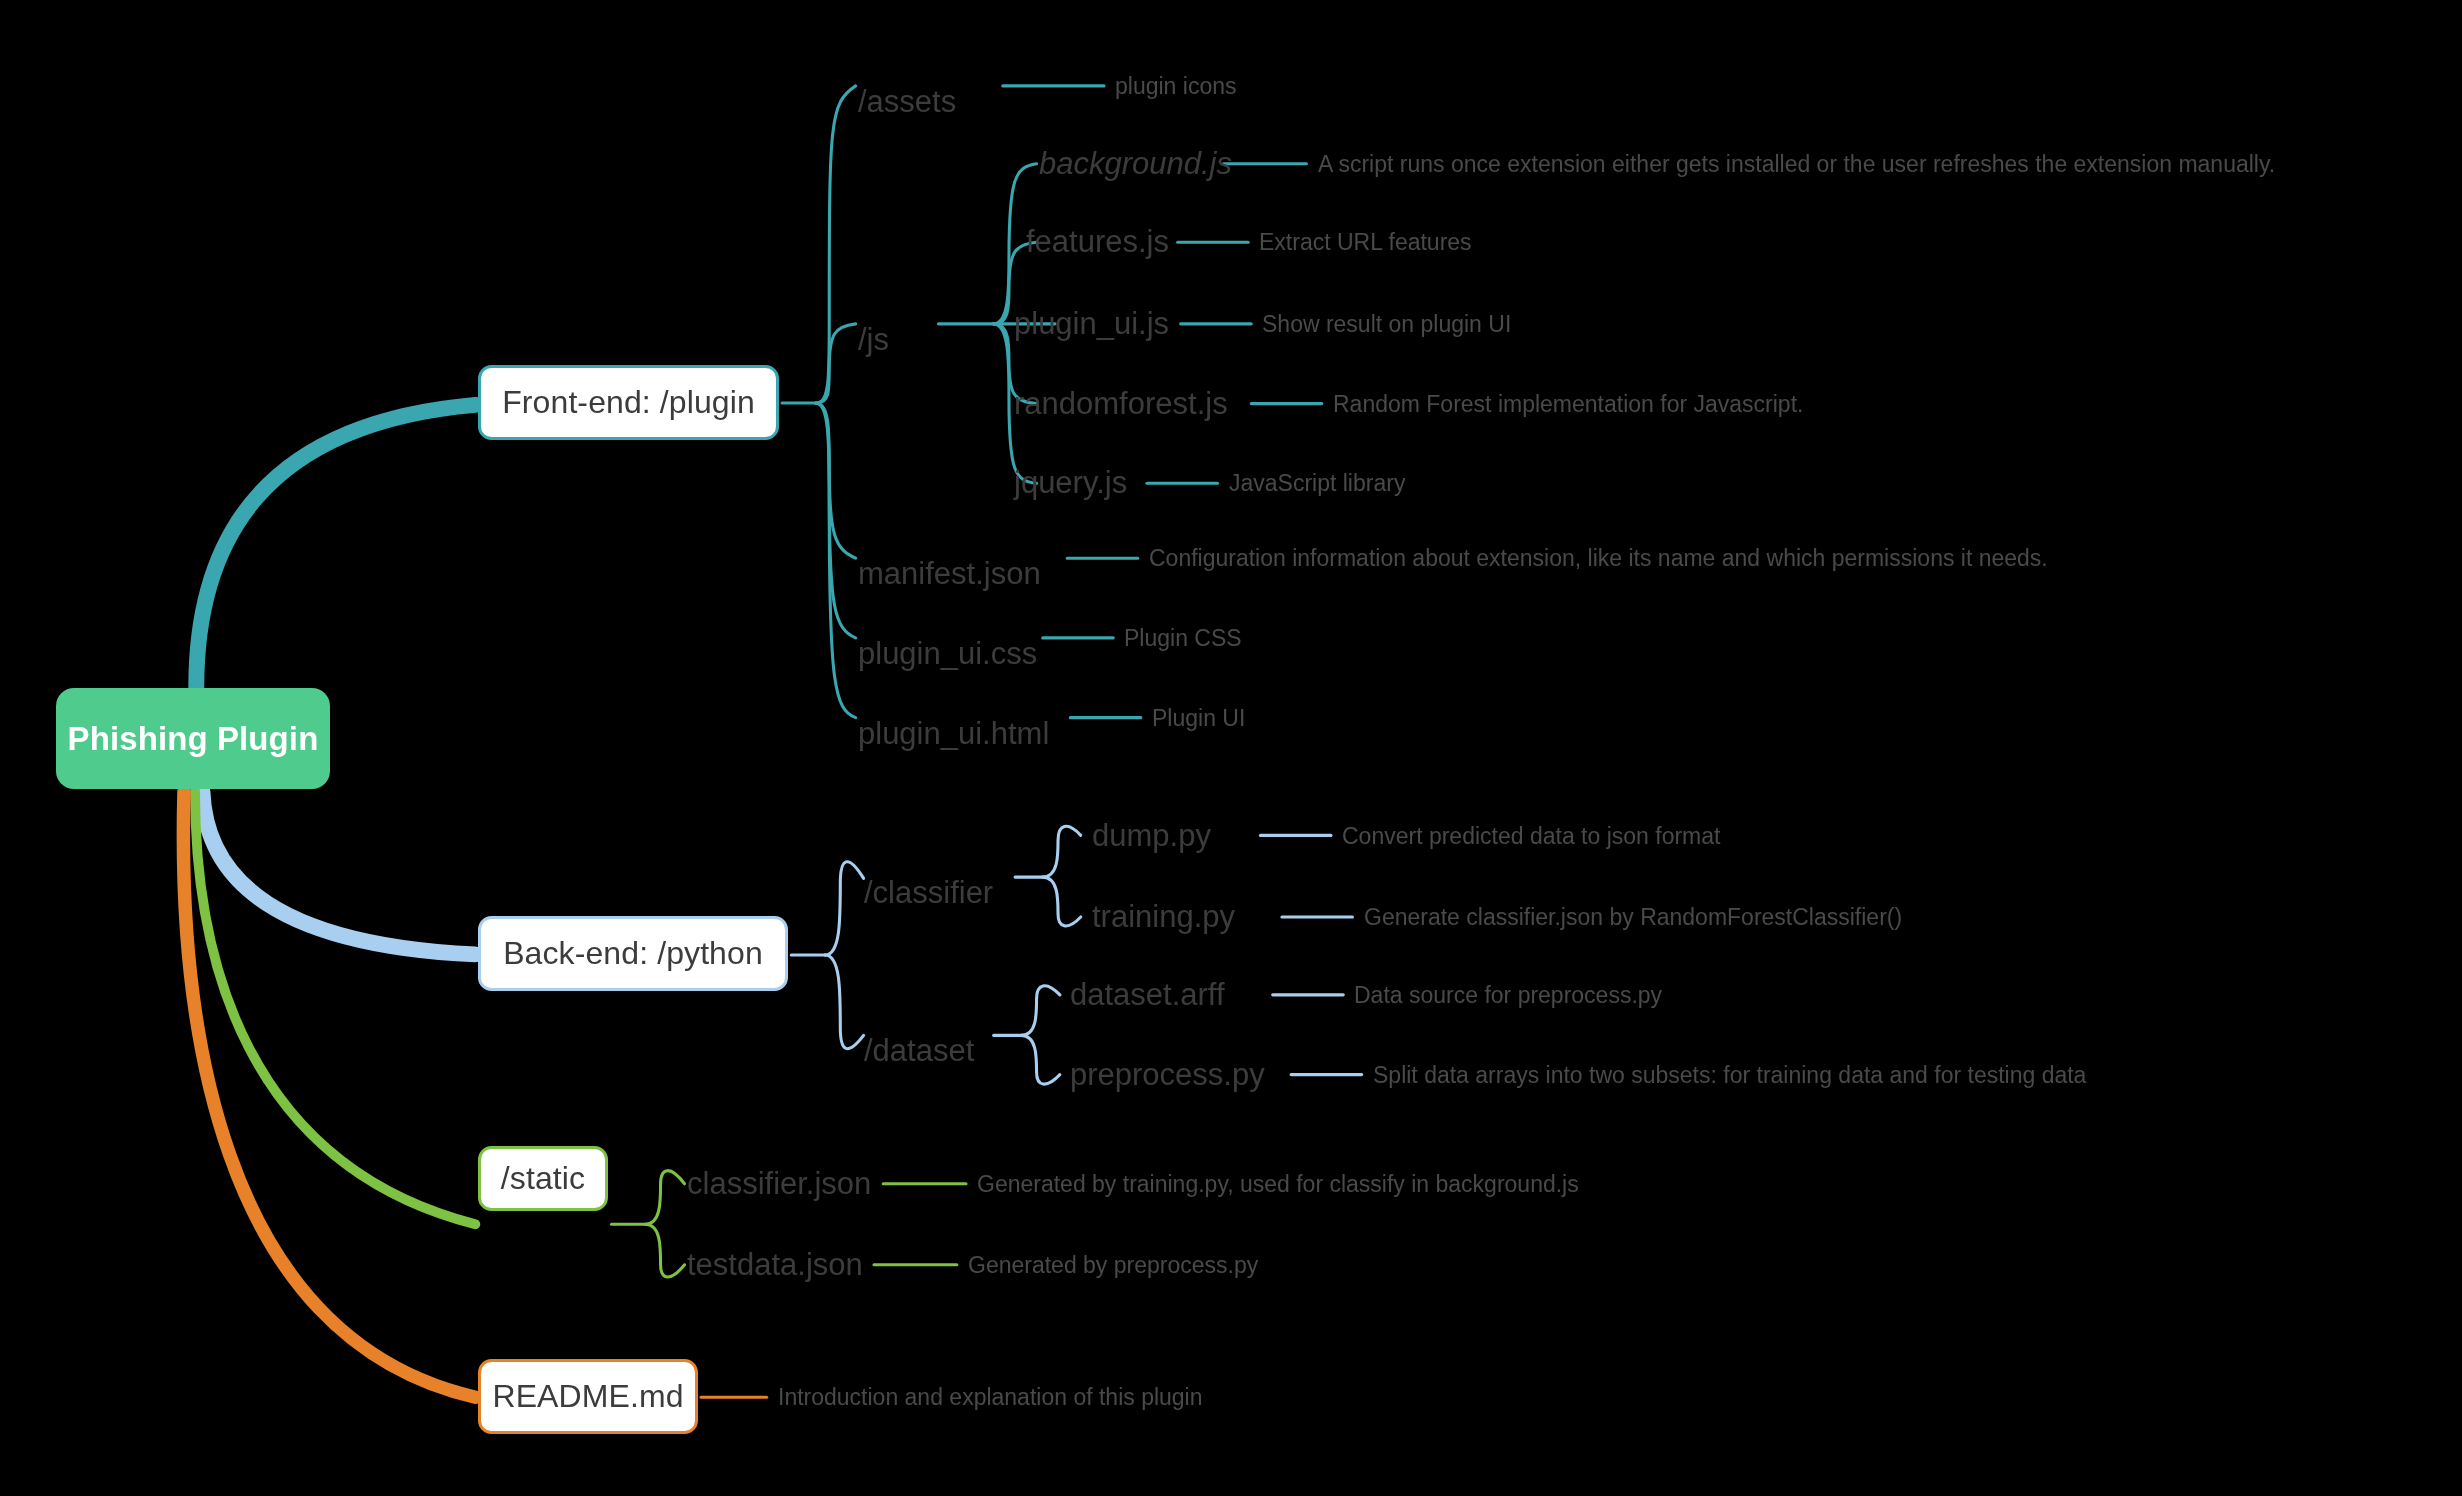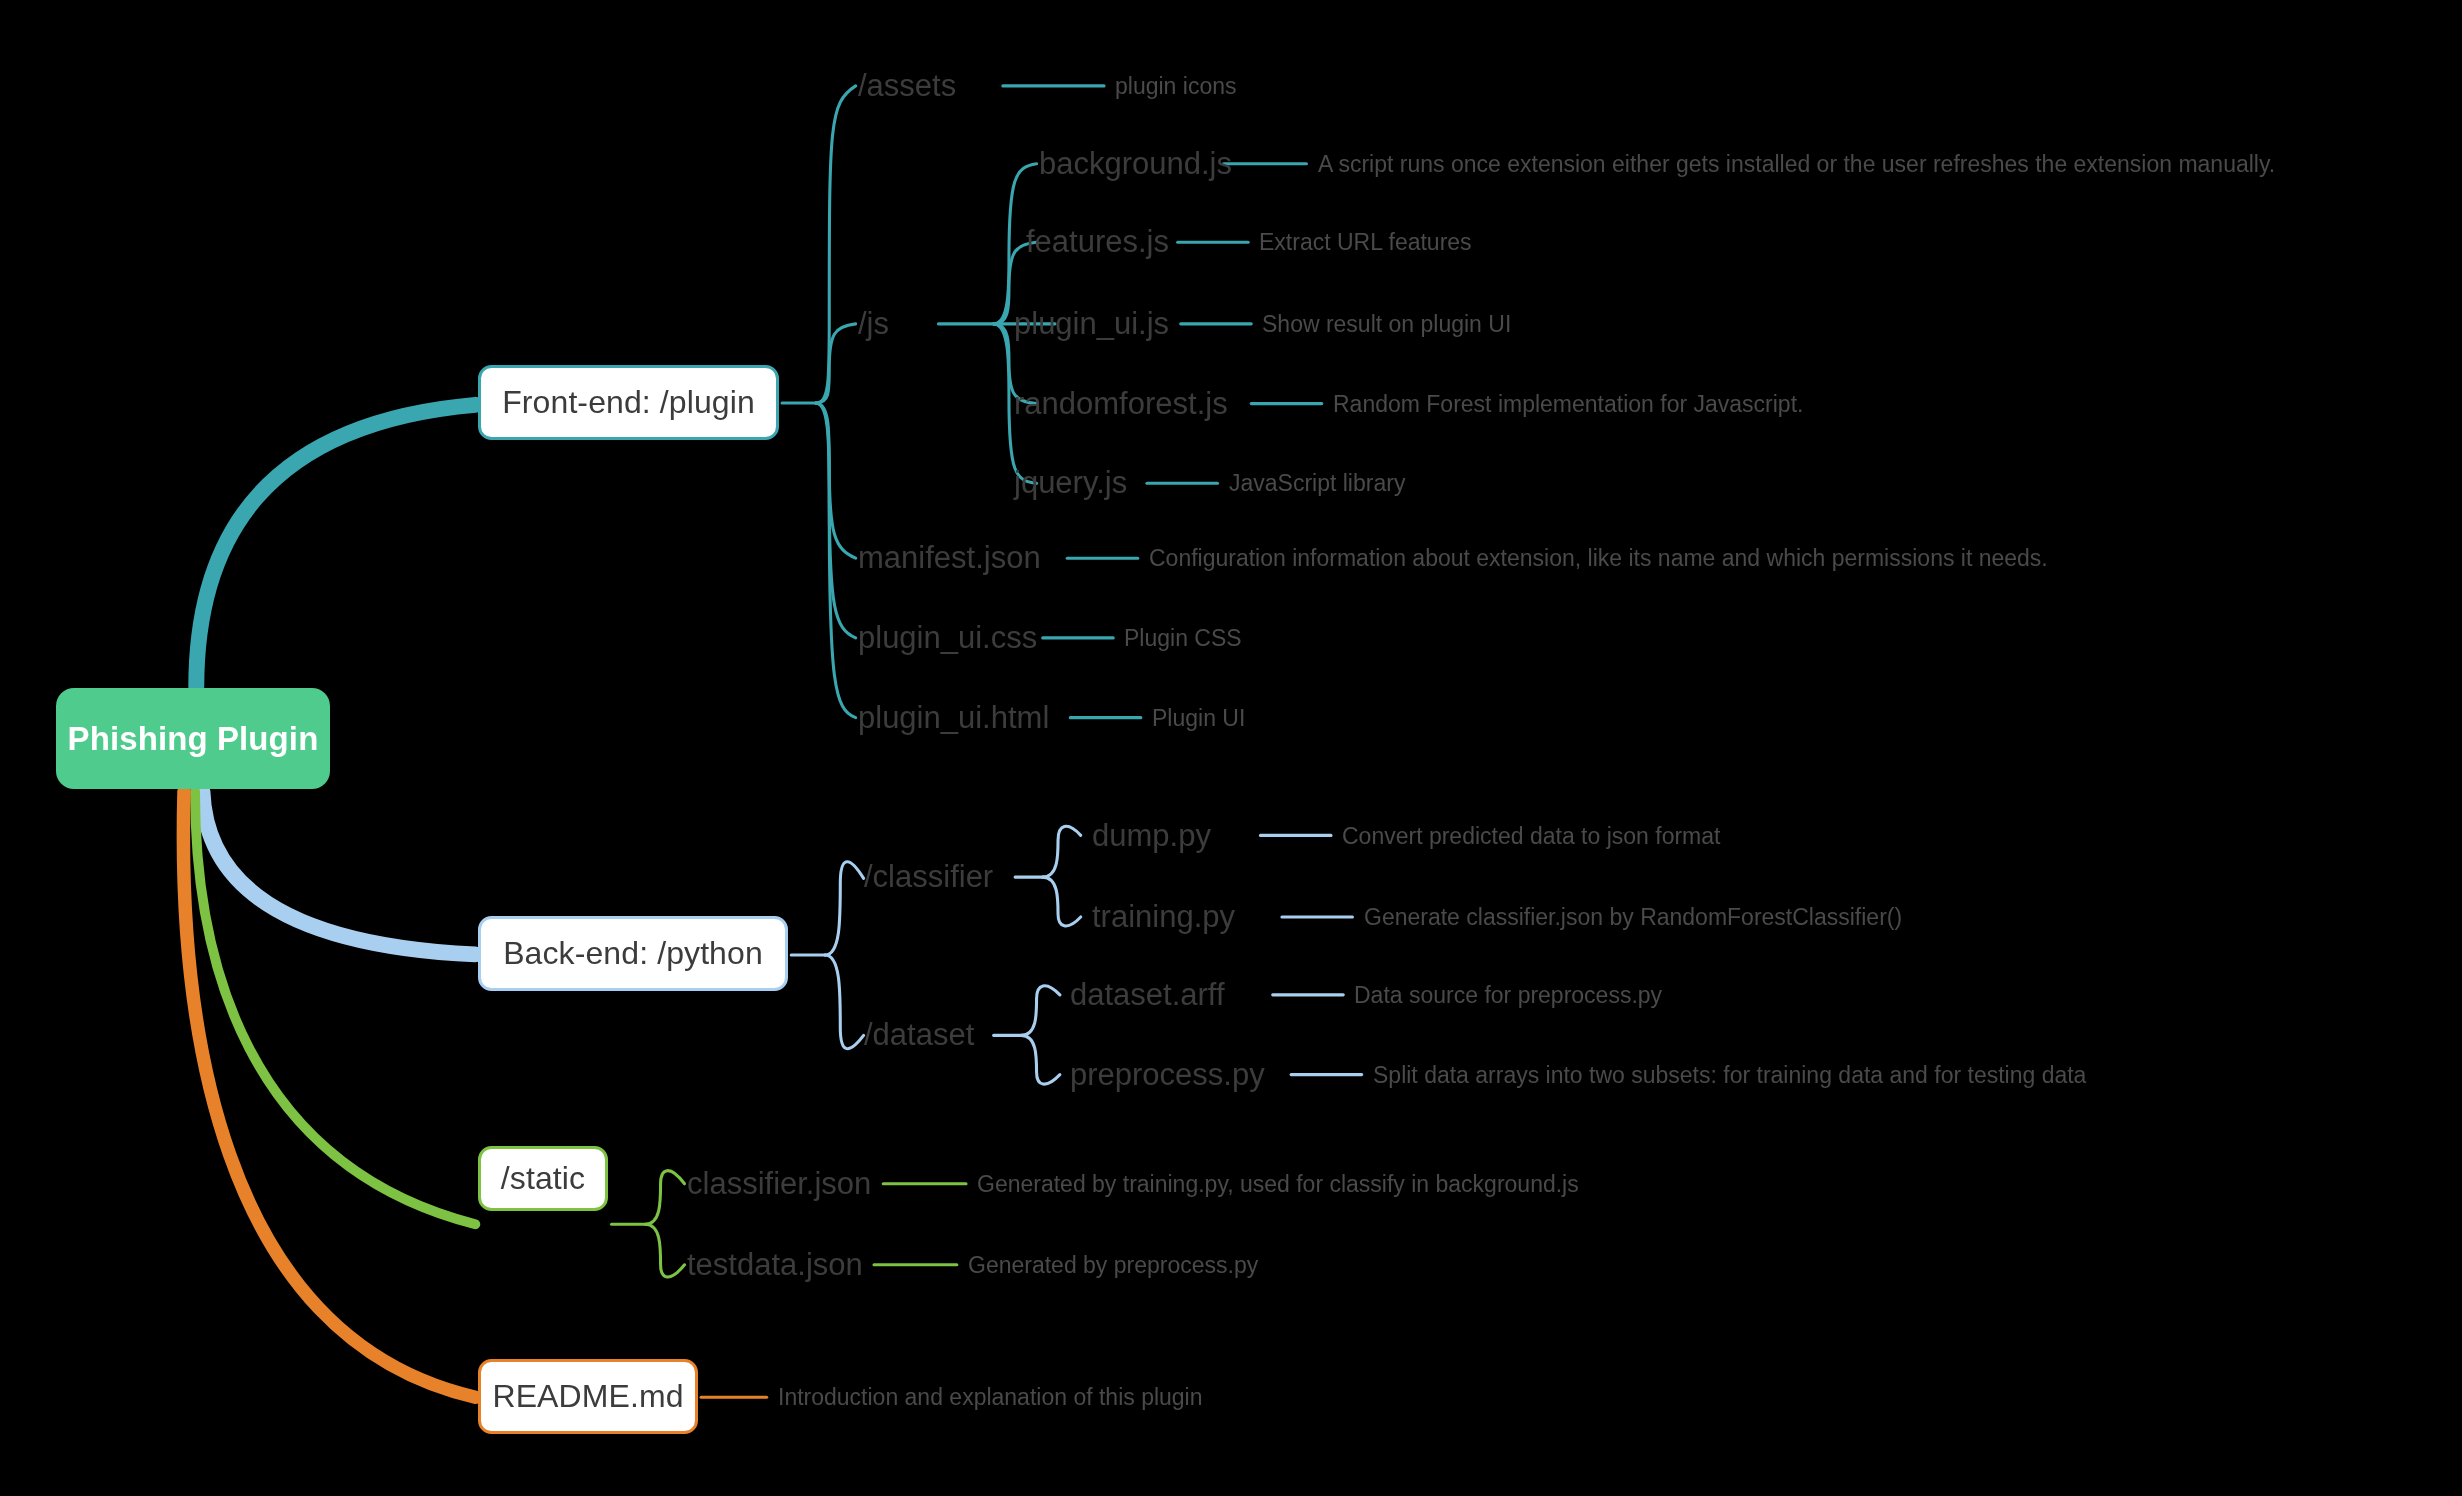--- a/index.html
+++ b/index.html
@@ -82,20 +82,21 @@
     width: 220px;
     height: 75px;
     border: 3.7px solid #e8822a;
   }
   .branch-label {
     position: absolute;
     color: #3c3c3c;
     font-size: 31px;
     white-space: nowrap;
     transform: translateY(-50%);
+    margin-top: 16px;
   }
   .leaf-label {
     position: absolute;
     color: #3c3c3c;
     font-size: 31px;
     white-space: nowrap;
     transform: translateY(-50%);
   }
   .desc-label {
     position: absolute;
@@ -205,21 +206,21 @@
 
   <div class="node" id="node-readme">
     <span class="node-label">README.md</span>
   </div>
 
   <div class="branch-label" style="left:858px; top:86px;">/assets</div>
   <div class="desc-label" style="left:1115px; top:86px;">plugin icons</div>
 
   <div class="branch-label" style="left:858px; top:324px;">/js</div>
 
-  <div class="leaf-label" style="left:1039px; top:164px;">background.js</div>
+  <div class="leaf-label" style="left:1039px; top:164px;font-style:italic;">background.js</div>
   <div class="desc-label" style="left:1318px; top:164px;">A script runs once extension either gets installed or the user refreshes the extension manually.</div>
 
   <div class="leaf-label" style="left:1014px; top:242px;margin-left:12px;">features.js</div>
   <div class="desc-label" style="left:1259px; top:242px;">Extract URL features</div>
 
   <div class="leaf-label" style="left:1014px; top:324px;">plugin_ui.js</div>
   <div class="desc-label" style="left:1262px; top:324px;">Show result on plugin UI</div>
 
   <div class="leaf-label" style="left:1014px; top:404px;">randomforest.js</div>
   <div class="desc-label" style="left:1333px; top:404px;">Random Forest implementation for Javascript.</div>

